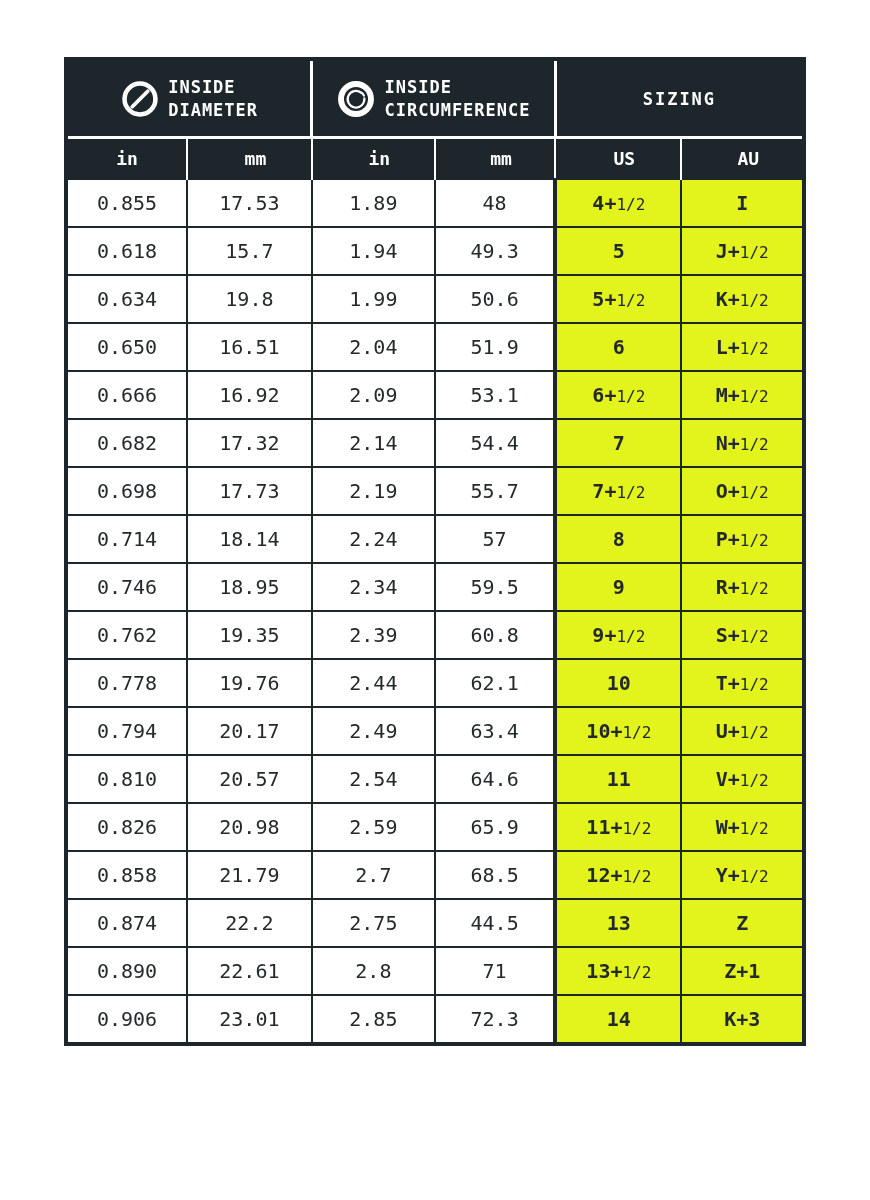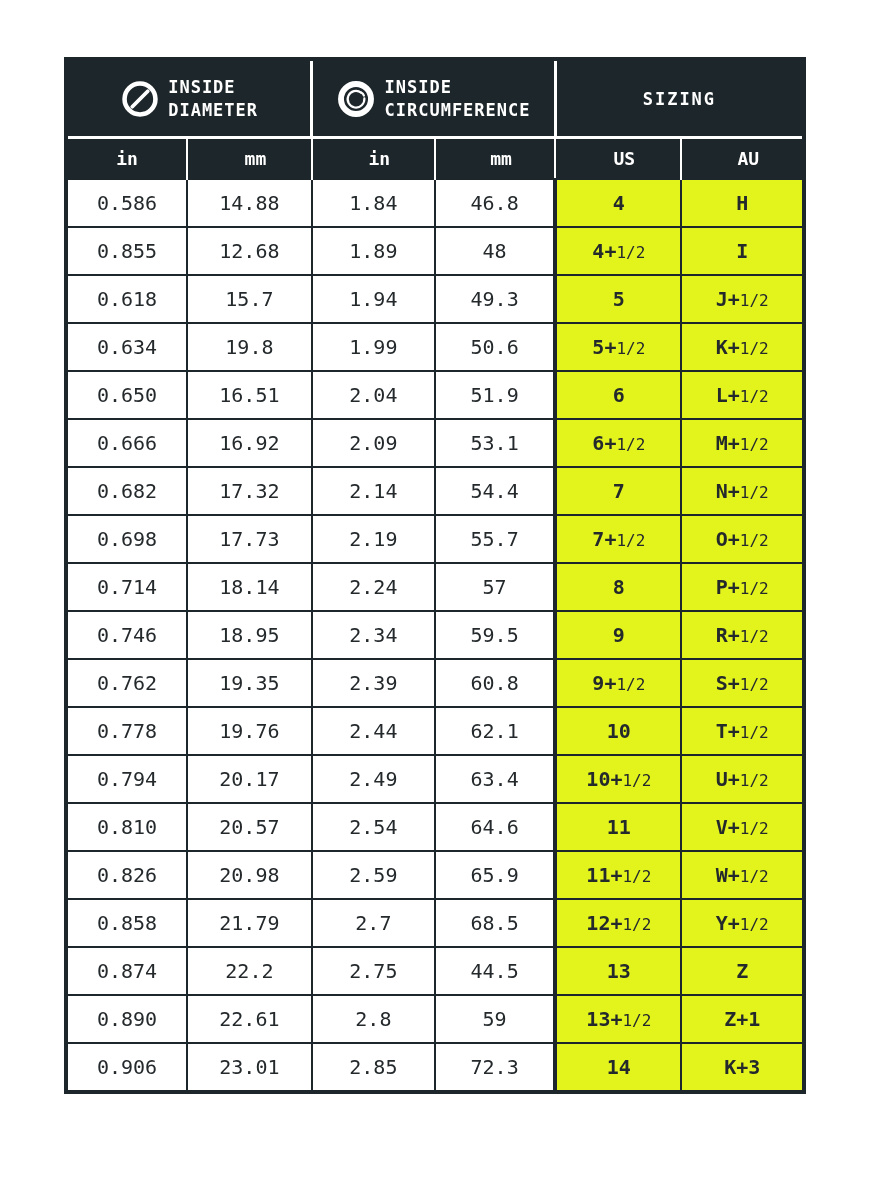--- a/index.html
+++ b/index.html
@@ -120,30 +120,22 @@
         <th>in</th>
         <th>mm</th>
         <th>in</th>
         <th>mm</th>
         <th>US</th>
         <th>AU</th>
       </tr>
     </thead>
     <tbody>
         <tr>
-          <td class="num-cell">0.586</td>
-          <td class="num-cell">14.88</td>
-          <td class="num-cell">1.84</td>
-          <td class="num-cell">46.8</td>
-          <td class="size-cell us-col">4</td>
-          <td class="size-cell">H</td>
-        </tr>
-        <tr>
           <td class="num-cell">0.855</td>
-          <td class="num-cell">12.68</td>
+          <td class="num-cell">17.53</td>
           <td class="num-cell">1.89</td>
           <td class="num-cell">48</td>
           <td class="size-cell us-col"><span>4+</span><span class="frac">1/2</span></td>
           <td class="size-cell">I</td>
         </tr>
         <tr>
           <td class="num-cell">0.618</td>
           <td class="num-cell">15.7</td>
           <td class="num-cell">1.94</td>
           <td class="num-cell">49.3</td>
@@ -259,21 +251,21 @@
           <td class="num-cell">22.2</td>
           <td class="num-cell">2.75</td>
           <td class="num-cell">44.5</td>
           <td class="size-cell us-col">13</td>
           <td class="size-cell">Z</td>
         </tr>
         <tr>
           <td class="num-cell">0.890</td>
           <td class="num-cell">22.61</td>
           <td class="num-cell">2.8</td>
-          <td class="num-cell">59</td>
+          <td class="num-cell">71</td>
           <td class="size-cell us-col"><span>13+</span><span class="frac">1/2</span></td>
           <td class="size-cell">Z+1</td>
         </tr>
         <tr>
           <td class="num-cell">0.906</td>
           <td class="num-cell">23.01</td>
           <td class="num-cell">2.85</td>
           <td class="num-cell">72.3</td>
           <td class="size-cell us-col">14</td>
           <td class="size-cell">K+3</td>

